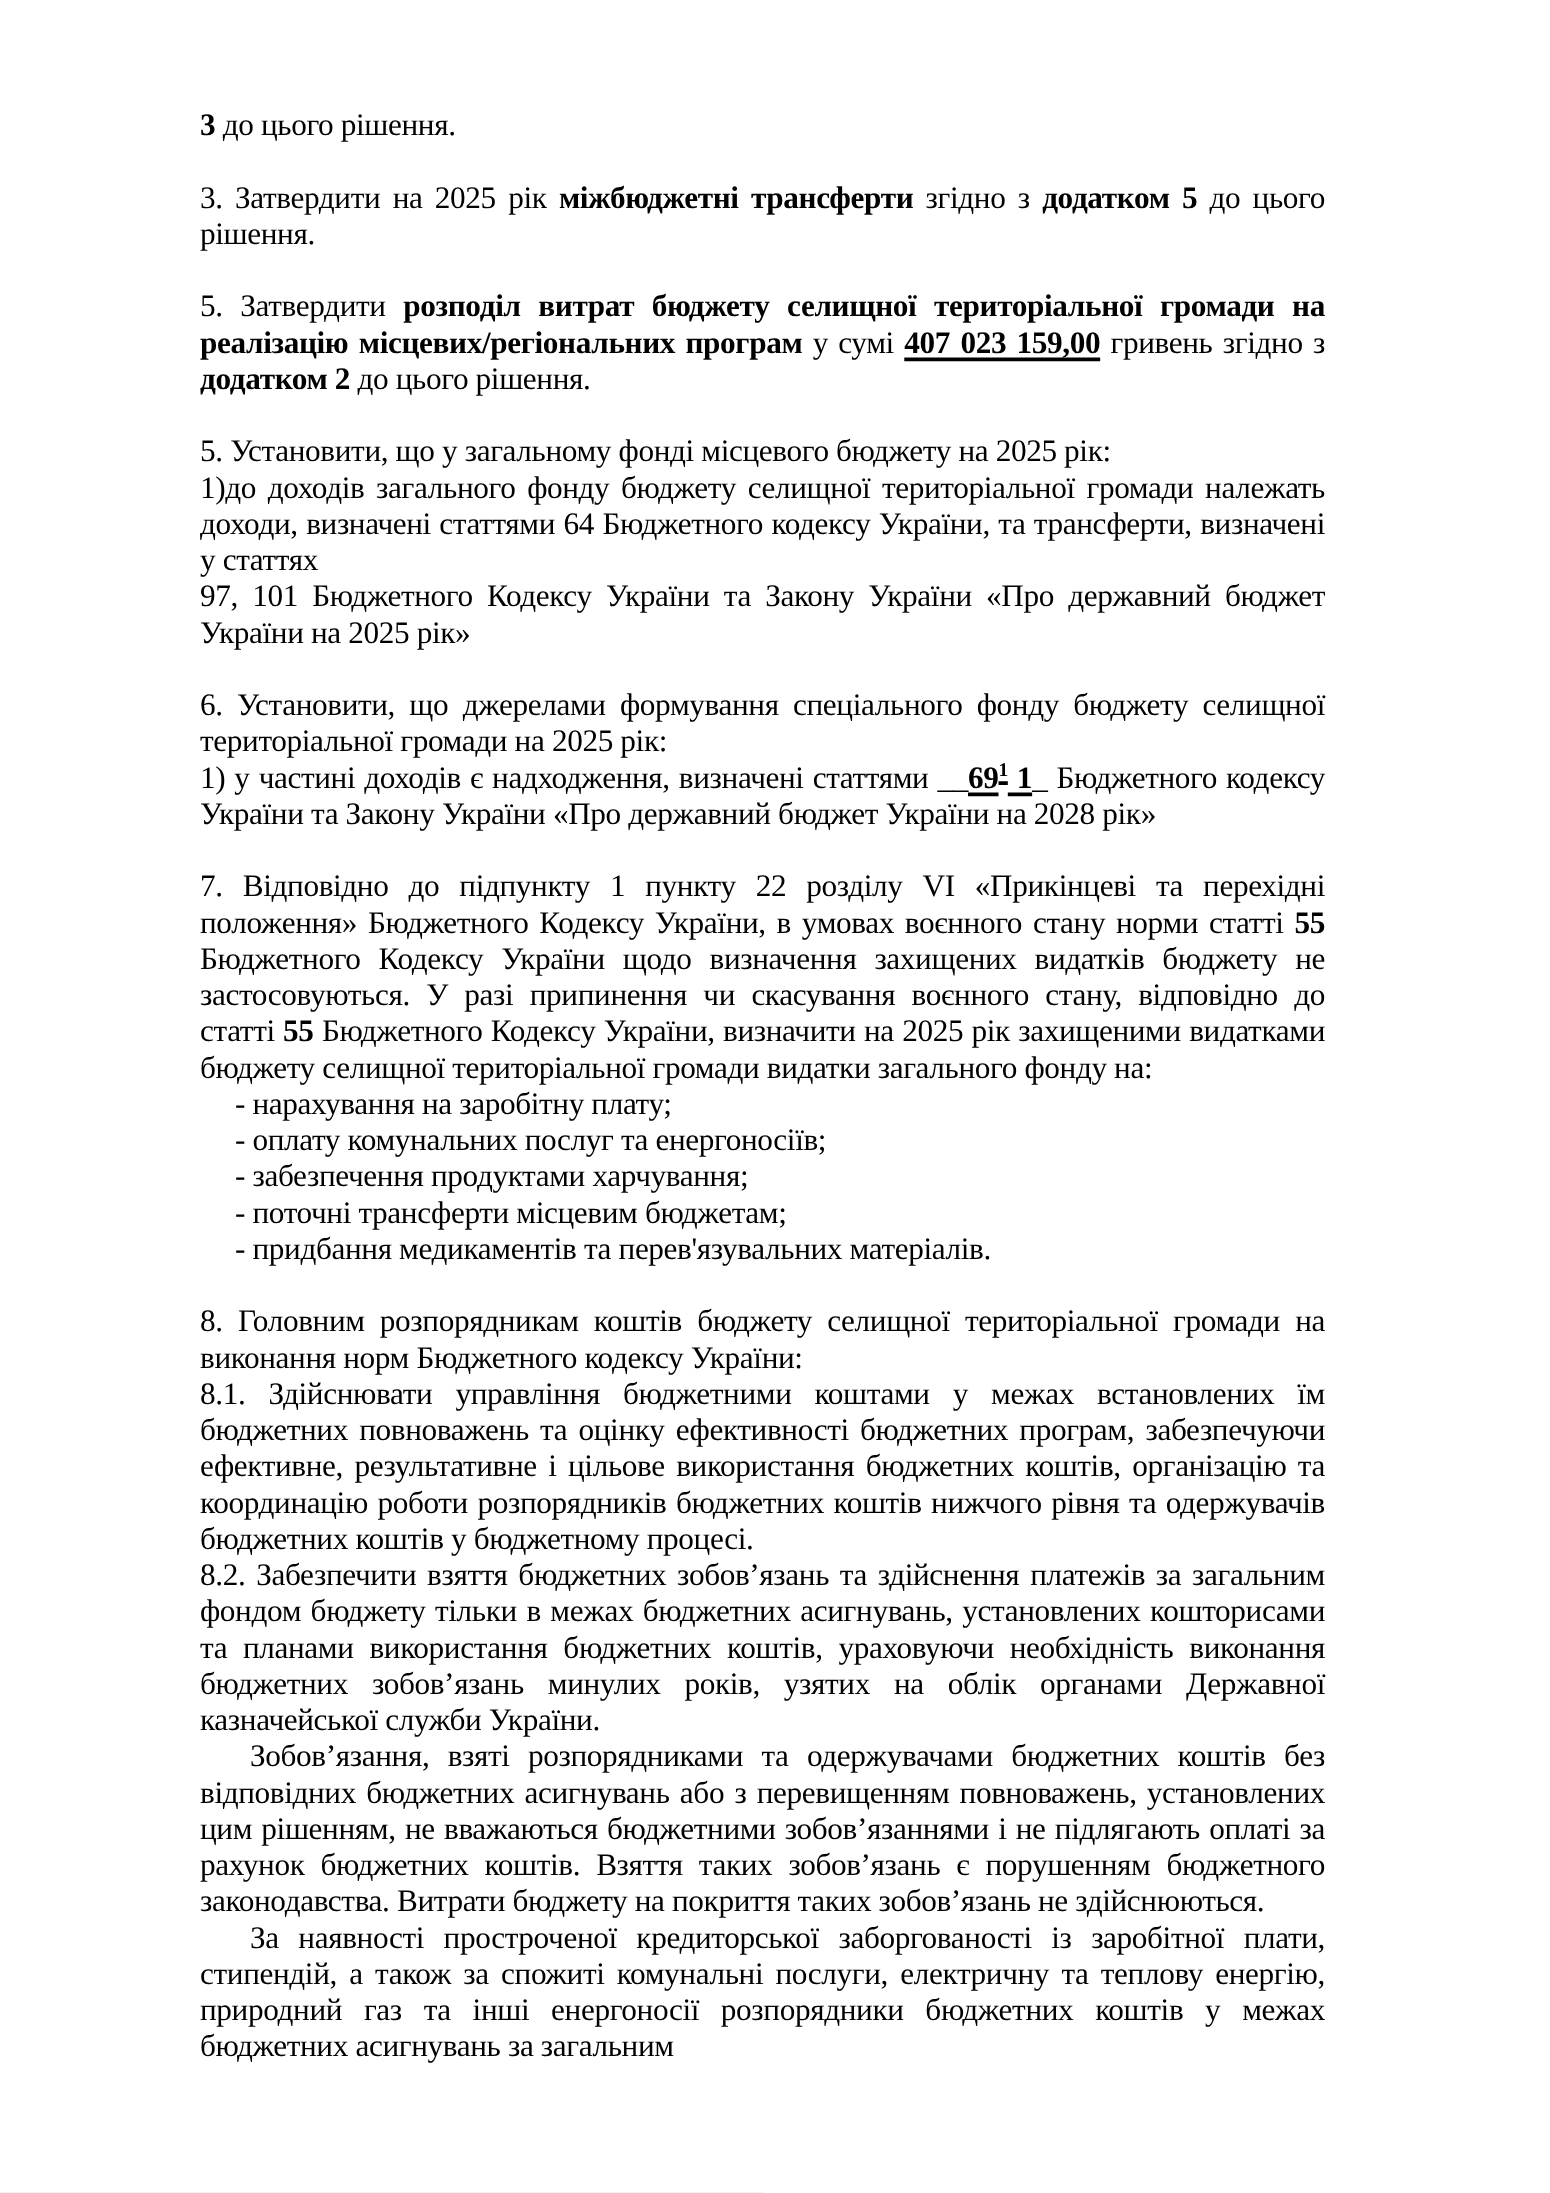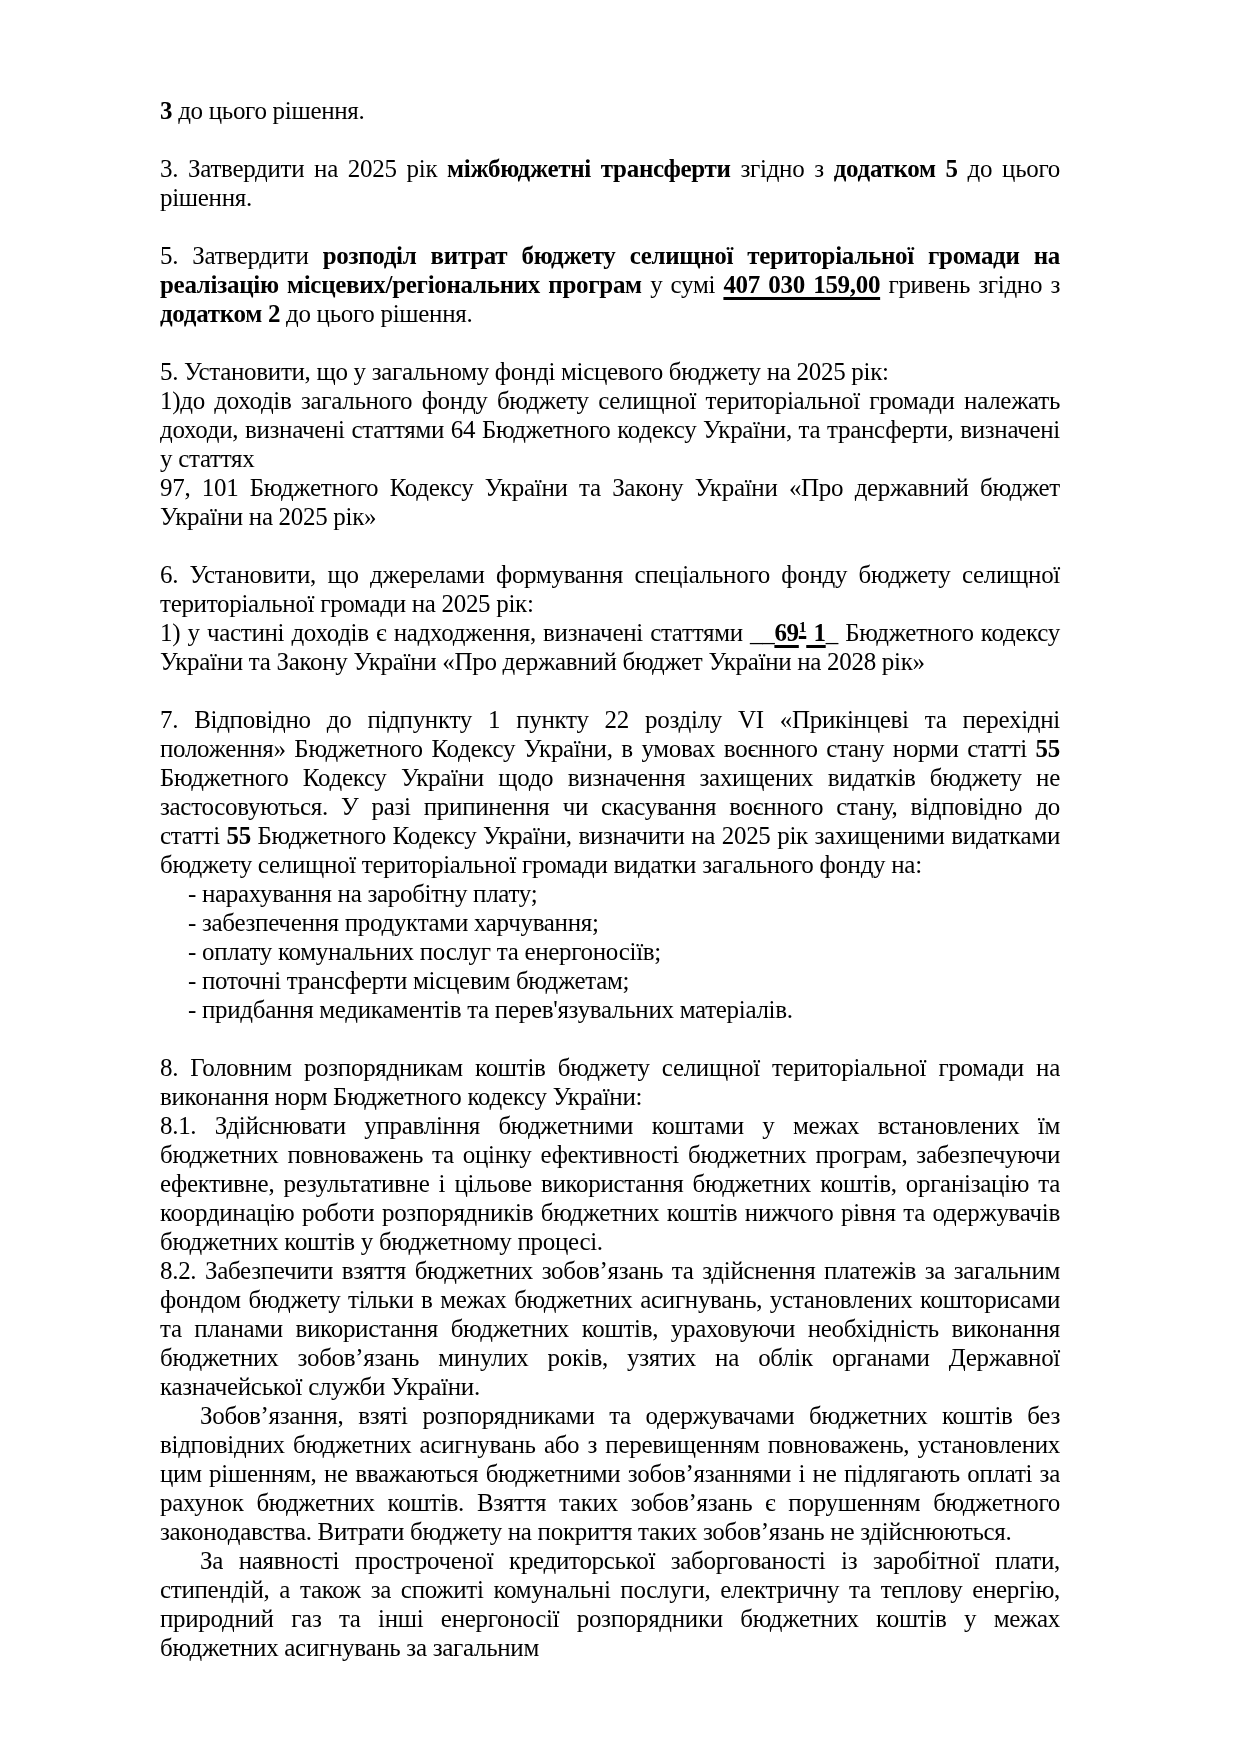--- a/index.html
+++ b/index.html
@@ -1,21 +1,21 @@
 <!DOCTYPE html>
 <html><head>
 <meta charset="utf-8">
 <style>
   html,body{margin:0;padding:0;background:#e8e8e8;}
   .page{
     width:1240px;height:1754px;background:#ffffff;position:relative;
     overflow:hidden;margin:0 auto;
   }
   .content{
-    position:absolute;left:160px;top:96px;width:900px;
+    position:absolute;left:160px;top:86px;width:900px;
     color:#000000;
     font-family:"Liberation Serif","DejaVu Serif",serif;
     font-size:25px;line-height:29px;
     letter-spacing:-0.3px;
     text-align:justify;
   }
   .para{margin:0;padding:0;}
   .sp{height:29px;}
   .ind{}
   .list{margin-left:28px;text-align:left;}
@@ -26,33 +26,33 @@
 </style>
 </head>
 <body>
 
 <div class="page">
   <div class="content">
       <div class="para"><span class="b">3</span><span> до цього рішення.</span></div>
       <div class="sp"></div>
       <div class="para"><span>3. Затвердити на 2025 рік </span><span class="b">міжбюджетні трансферти</span><span> згідно з </span><span class="b">додатком 5</span><span> до цього рішення.</span></div>
       <div class="sp"></div>
-      <div class="para"><span>5. Затвердити </span><span class="b">розподіл витрат  бюджету селищної територіальної громади  на реалізацію місцевих/регіональних програм</span><span> у сумі  </span><span class="b u">407 030 159,00</span><span> гривень згідно з </span><span class="b">додатком 2</span><span> до цього рішення.</span></div>
+      <div class="para"><span>5. Затвердити </span><span class="b">розподіл витрат  бюджету селищної територіальної громади  на реалізацію місцевих/регіональних програм</span><span> у сумі  </span><span class="b u">407 023 159,00</span><span> гривень згідно з </span><span class="b">додатком 2</span><span> до цього рішення.</span></div>
       <div class="sp"></div>
       <div class="para"><span>5. Установити, що у загальному фонді місцевого бюджету на 2025 рік:</span></div>
       <div class="para ind"><span>1)до доходів загального фонду бюджету селищної територіальної громади належать доходи, визначені статтями 64 Бюджетного кодексу України, та трансферти, визначені у статтях</span></div>
       <div class="para ind"><span>97, 101 Бюджетного Кодексу України та Закону України «Про державний бюджет України на 2025 рік»</span></div>
       <div class="sp"></div>
       <div class="para"><span>6. Установити, що джерелами формування спеціального фонду бюджету селищної територіальної громади на 2025 рік:</span></div>
       <div class="para"><span>1) у частині доходів є надходження, визначені статтями </span><span>__</span><span class="b u">69</span><span class="b u sup">1</span><span class="b u"> 1</span><span>_</span><span> Бюджетного кодексу України та Закону України «Про державний бюджет України на 2028 рік»</span></div>
       <div class="sp"></div>
       <div class="para"><span>7. Відповідно до підпункту 1 пункту 22 розділу VI «Прикінцеві та перехідні положення» Бюджетного Кодексу України, в умовах воєнного стану норми статті </span><span class="b">55</span><span> Бюджетного Кодексу України щодо визначення захищених видатків бюджету не застосовуються. У разі припинення чи скасування воєнного стану, відповідно до статті </span><span class="b">55</span><span> Бюджетного Кодексу України, визначити на 2025 рік захищеними видатками бюджету селищної територіальної громади видатки загального фонду на:</span></div>
       <div class="para list"><span>- нарахування на заробітну плату;</span></div>
+      <div class="para list"><span> - оплату комунальних послуг та енергоносіїв;</span></div>
       <div class="para list"><span>- забезпечення продуктами харчування;</span></div>
-      <div class="para list"><span> - оплату комунальних послуг та енергоносіїв;</span></div>
       <div class="para list"><span>- поточні трансферти місцевим бюджетам;</span></div>
       <div class="para list"><span>- придбання медикаментів та перев'язувальних матеріалів.</span></div>
       <div class="sp"></div>
       <div class="para"><span>8. Головним розпорядникам коштів бюджету селищної територіальної громади на  виконання норм Бюджетного кодексу України:</span></div>
       <div class="para"><span>8.1. Здійснювати управління бюджетними коштами у межах встановлених їм бюджетних повноважень та оцінку ефективності бюджетних програм, забезпечуючи ефективне, результативне і цільове використання бюджетних коштів, організацію та координацію роботи розпорядників бюджетних коштів нижчого рівня та одержувачів бюджетних коштів у бюджетному процесі.</span></div>
       <div class="para"><span>8.2. Забезпечити взяття бюджетних зобов’язань та здійснення платежів за загальним фондом бюджету тільки в межах бюджетних асигнувань, установлених кошторисами та планами використання бюджетних коштів, ураховуючи необхідність виконання  бюджетних зобов’язань минулих років, узятих на облік органами Державної казначейської служби України.</span></div>
       <div class="para fli"><span>Зобов’язання, взяті розпорядниками та одержувачами бюджетних коштів без відповідних бюджетних асигнувань або з перевищенням повноважень, установлених цим рішенням, не вважаються бюджетними зобов’язаннями і не підлягають оплаті за рахунок бюджетних коштів. Взяття таких зобов’язань є порушенням бюджетного законодавства. Витрати бюджету на покриття таких зобов’язань не здійснюються.</span></div>
       <div class="para fli"><span>За наявності простроченої кредиторської заборгованості із заробітної плати, стипендій, а також за спожиті комунальні послуги, електричну та теплову енергію, природний газ та інші енергоносії розпорядники бюджетних коштів у межах бюджетних асигнувань за загальним</span></div>
     </div>
 </div>

